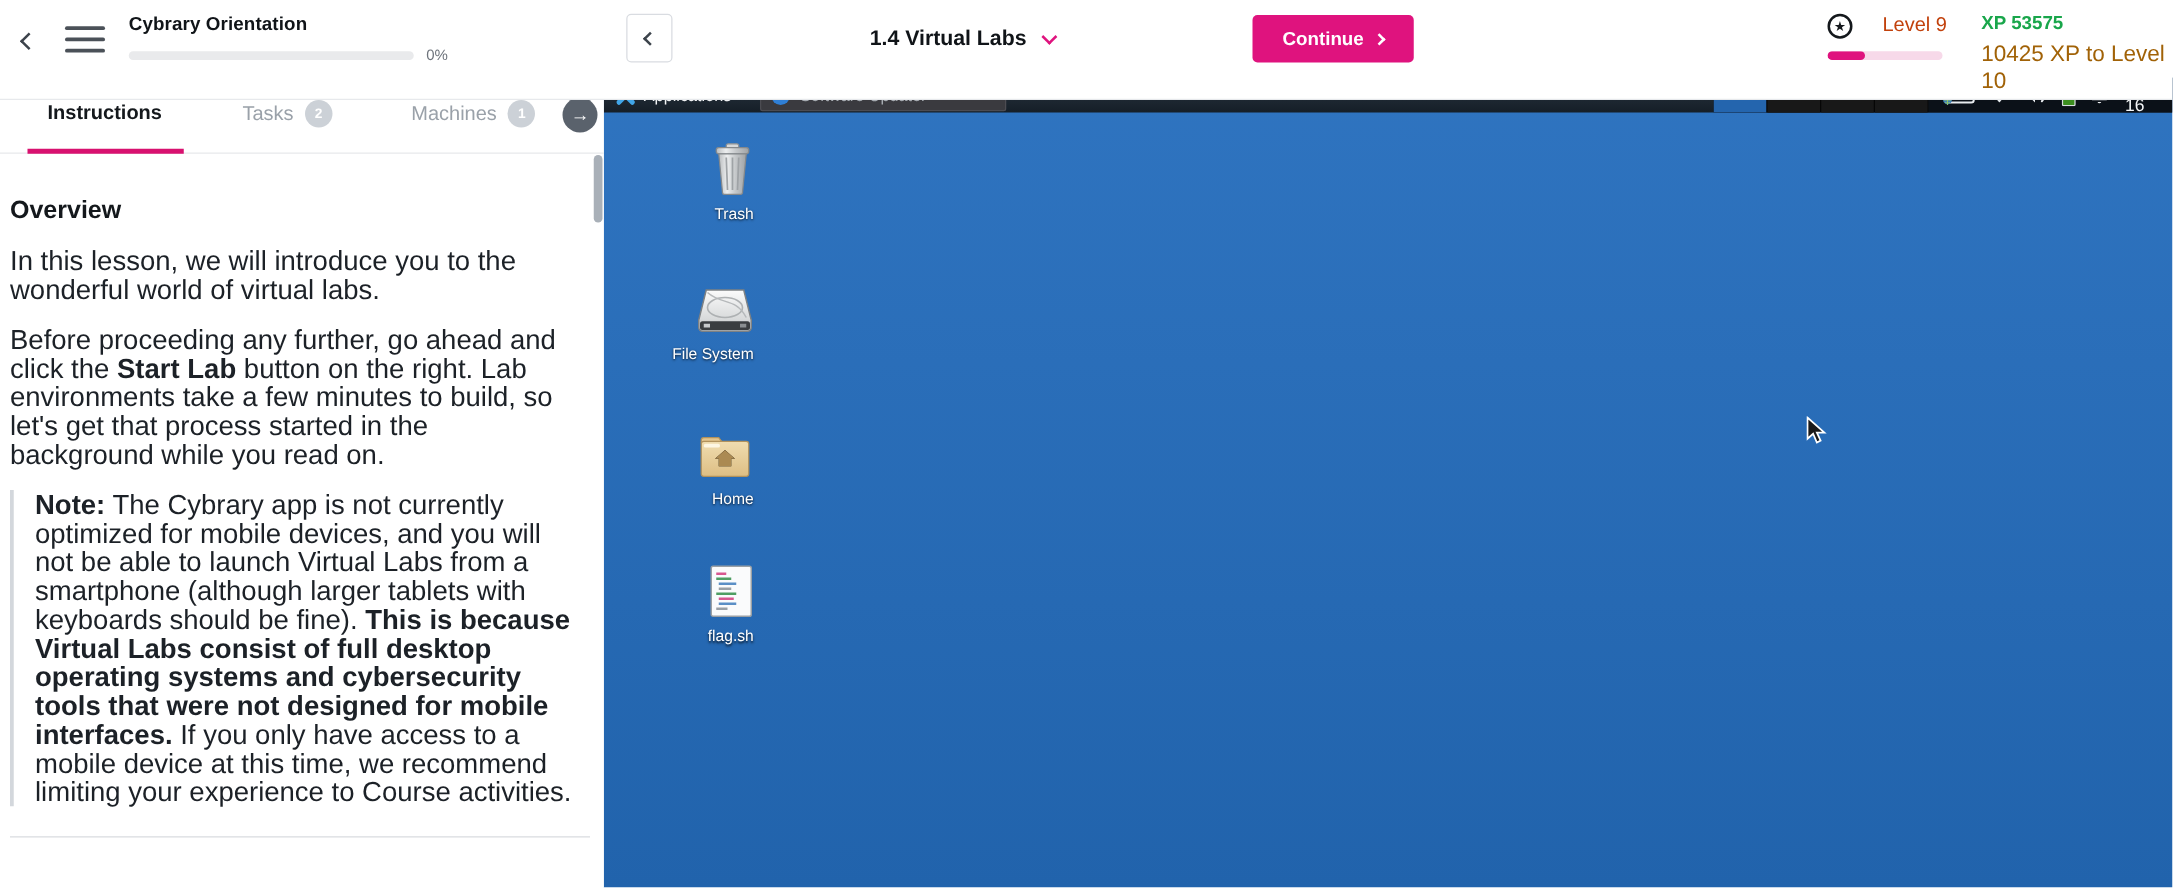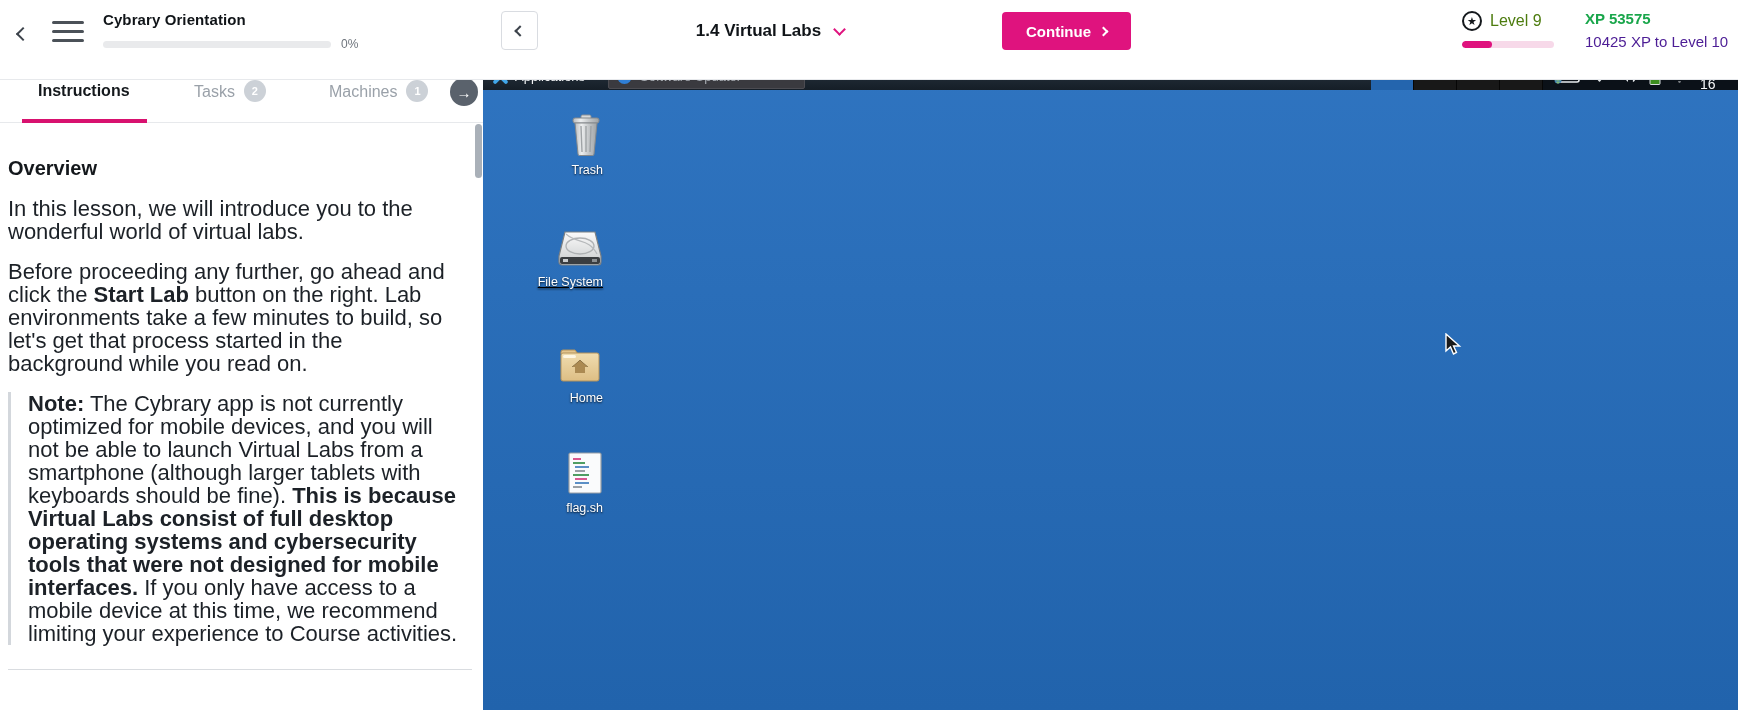--- a/index.html
+++ b/index.html
@@ -21,26 +21,26 @@
   .nav-back-btn { position:absolute; left:501px; top:11px; width:37px; height:39px; background:#fff; border:1px solid #d9dce1; border-radius:4px; display:flex; align-items:center; justify-content:center; cursor:pointer; }
   .nav-back-btn .chev { width:8px; height:8px; }
   .lesson-title-row { position:absolute; left:640px; top:0; width:260px; height:62px; display:flex; align-items:center; justify-content:center; cursor:pointer;text-align:center; }
   .lesson-title { font-size:17px; font-weight:bold; color:#101418; }
   .chev-down-pink { display:inline-block; width:9px; height:9px; border-left:2.5px solid #df137e; border-bottom:2.5px solid #df137e; transform:rotate(-45deg); margin-left:14px; margin-top:-4px; }
   .continue-btn { position:absolute; left:982px; top:12px; width:129px; height:38px; background:#df137e; border:none; border-radius:4px; color:#fff; font-weight:bold; font-size:15px; display:flex; align-items:center; justify-content:center; cursor:pointer; font-family:"Liberation Sans",sans-serif;margin-left:20px; }
   .chev-right-white { display:inline-block; width:7px; height:7px; border-right:2.5px solid #fff; border-top:2.5px solid #fff; transform:rotate(45deg); margin-left:9px; }
   .level-cluster { position:absolute; left:1462px; top:11px; }
   .level-row { display:flex; align-items:center; }
   .star-badge { width:20px; height:20px; border:2px solid #14181c; border-radius:50%; display:flex; align-items:center; justify-content:center; font-size:11px; color:#14181c; }
-  .level-label { font-size:16px; color:#4d7c0f; margin-left:8px; }
+  .level-label { font-size:16px; color:#c2410c; margin-left:24px; }
   .level-progress-track { width:92px; height:7px; border-radius:4px; background:#f7d9e9; margin-top:10px; overflow:hidden; }
   .level-progress-fill { width:33%; height:100%; background:#df137e; border-radius:4px; }
   .xp-block { position:absolute; left:1585px; top:10px; }
   .xp-value { font-size:15px; font-weight:bold; color:#19a64b; }
-  .xp-next { font-size:15px; color:#4c1d95; margin-top:6px; }
+  .xp-next { font-size:18px; color:#a16207; margin-top:6px; }
 
   
   .panel { position:absolute; left:0; top:62px; width:483px; height:648px; background:#fff; z-index:20; }
   .tabbar { position:relative; width:100%; height:61px; border-bottom:1px solid #e7e9ec; }
   .tab { position:absolute; top:20px; font-size:16px; color:#9aa1a9; cursor:pointer; display:flex; align-items:center; }
   .tab.active { color:#14181c; font-weight:bold; }
   .tab-instructions { left:38px; }
   .tab-tasks { left:194px; }
   .tab-machines { left:329px; }
   .tab-underline { position:absolute; left:22px; bottom:-1px; width:125px; height:4px; background:#d8116f; }
@@ -67,21 +67,21 @@
   .pager { position:absolute; left:888px; top:0; height:28px; width:172px; background:#060606; display:flex; }
   .ws { width:42px; height:28px; margin-right:1px; cursor:pointer; }
   .ws1 { background:#2465ae; }
   .ws2,.ws3,.ws4 { background:#181818; }
   .tray { position:absolute; left:1060px; top:0; right:0; height:28px; background:#0b1118; display:flex; align-items:center; justify-content:flex-end; padding-right:7px; }
   .tray-icon { margin-left:11px; display:flex; align-items:center; cursor:pointer; }
   .clock { color:#f5f7f9; font-size:14px; margin-left:13px; cursor:pointer; }
 
   .desk-icon { position:absolute; left:24px; width:96px; text-align:right; cursor:pointer; }
   .desk-icon .label { display:block; margin-top:3px; font-size:12.5px; color:#fff; text-shadow:0 1px 2px rgba(0,0,0,.85); }
-  .di-trash { top:52px; } .di-fs { top:168px;text-decoration:underline; } .di-home { top:284px; } .di-flag { top:390px; }
+  .di-trash { top:52px; } .di-fs { top:168px; } .di-home { top:284px; } .di-flag { top:390px; }
 
   .cursor { position:absolute; left:962px; top:271px; }
 </style>
 </head>
 <body>
 
 <div class="app">
 
   <div class="header">
     <span class="back-chevron"><span class="chev"></span></span>

